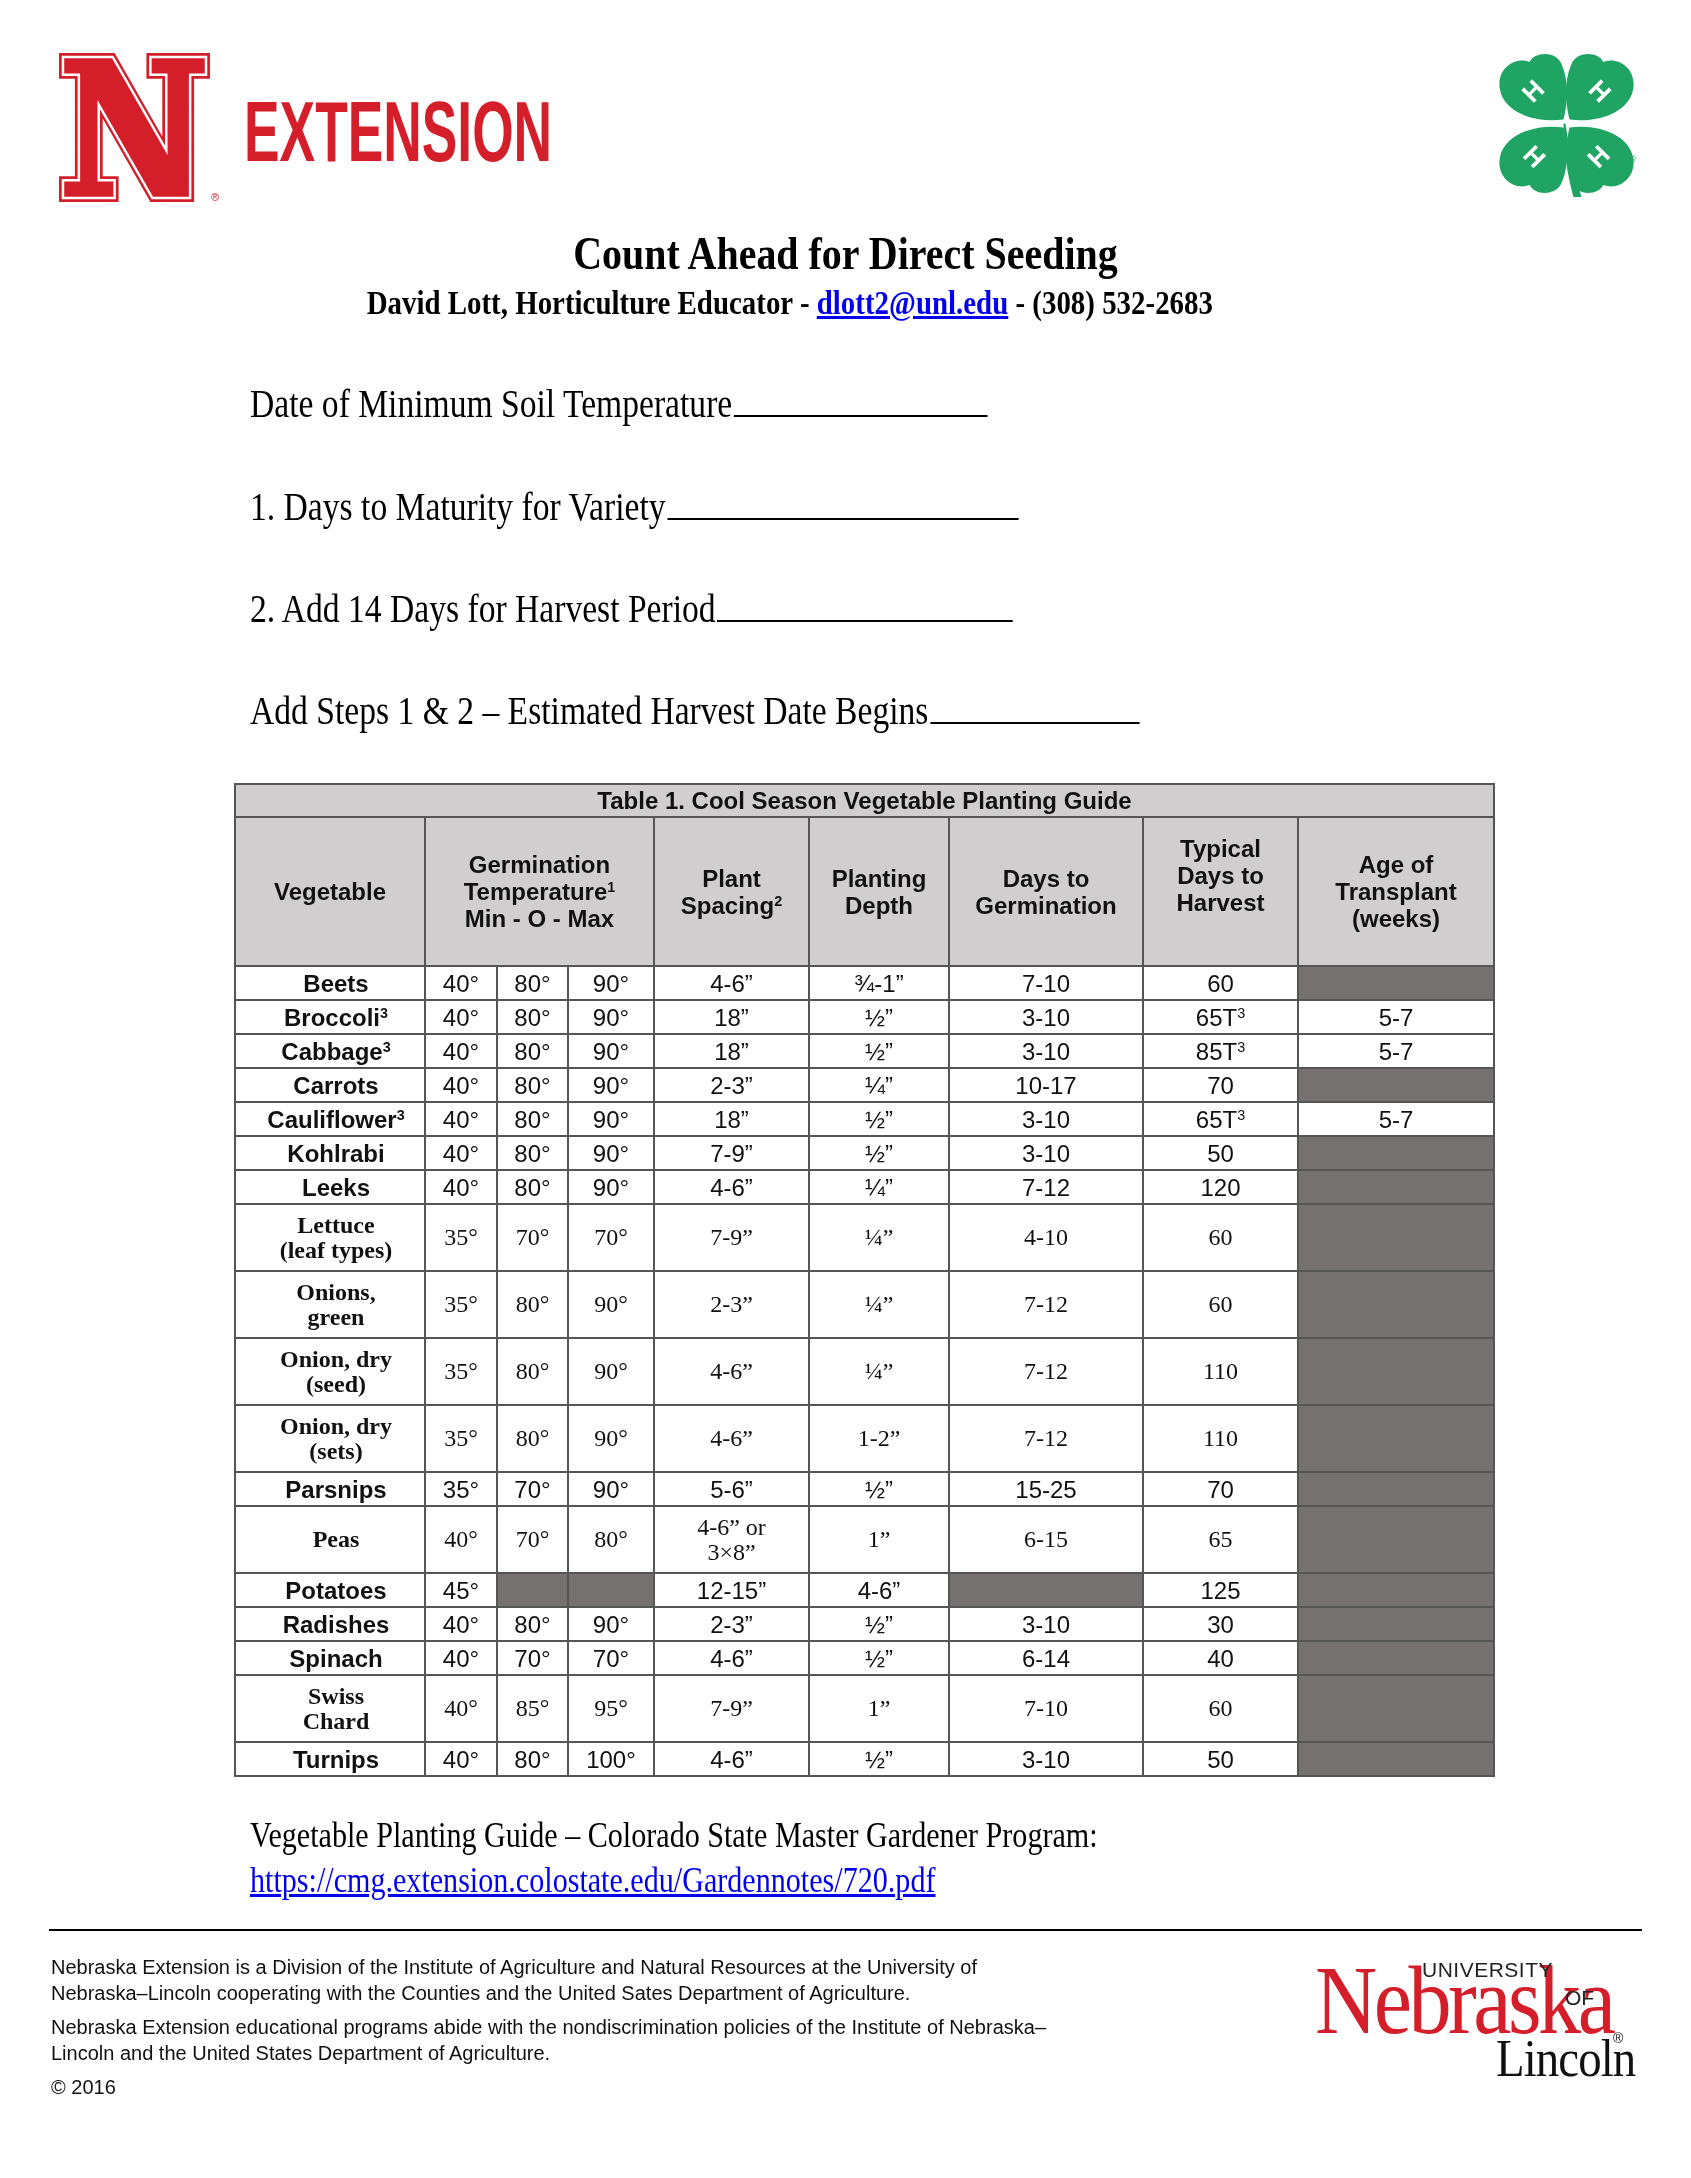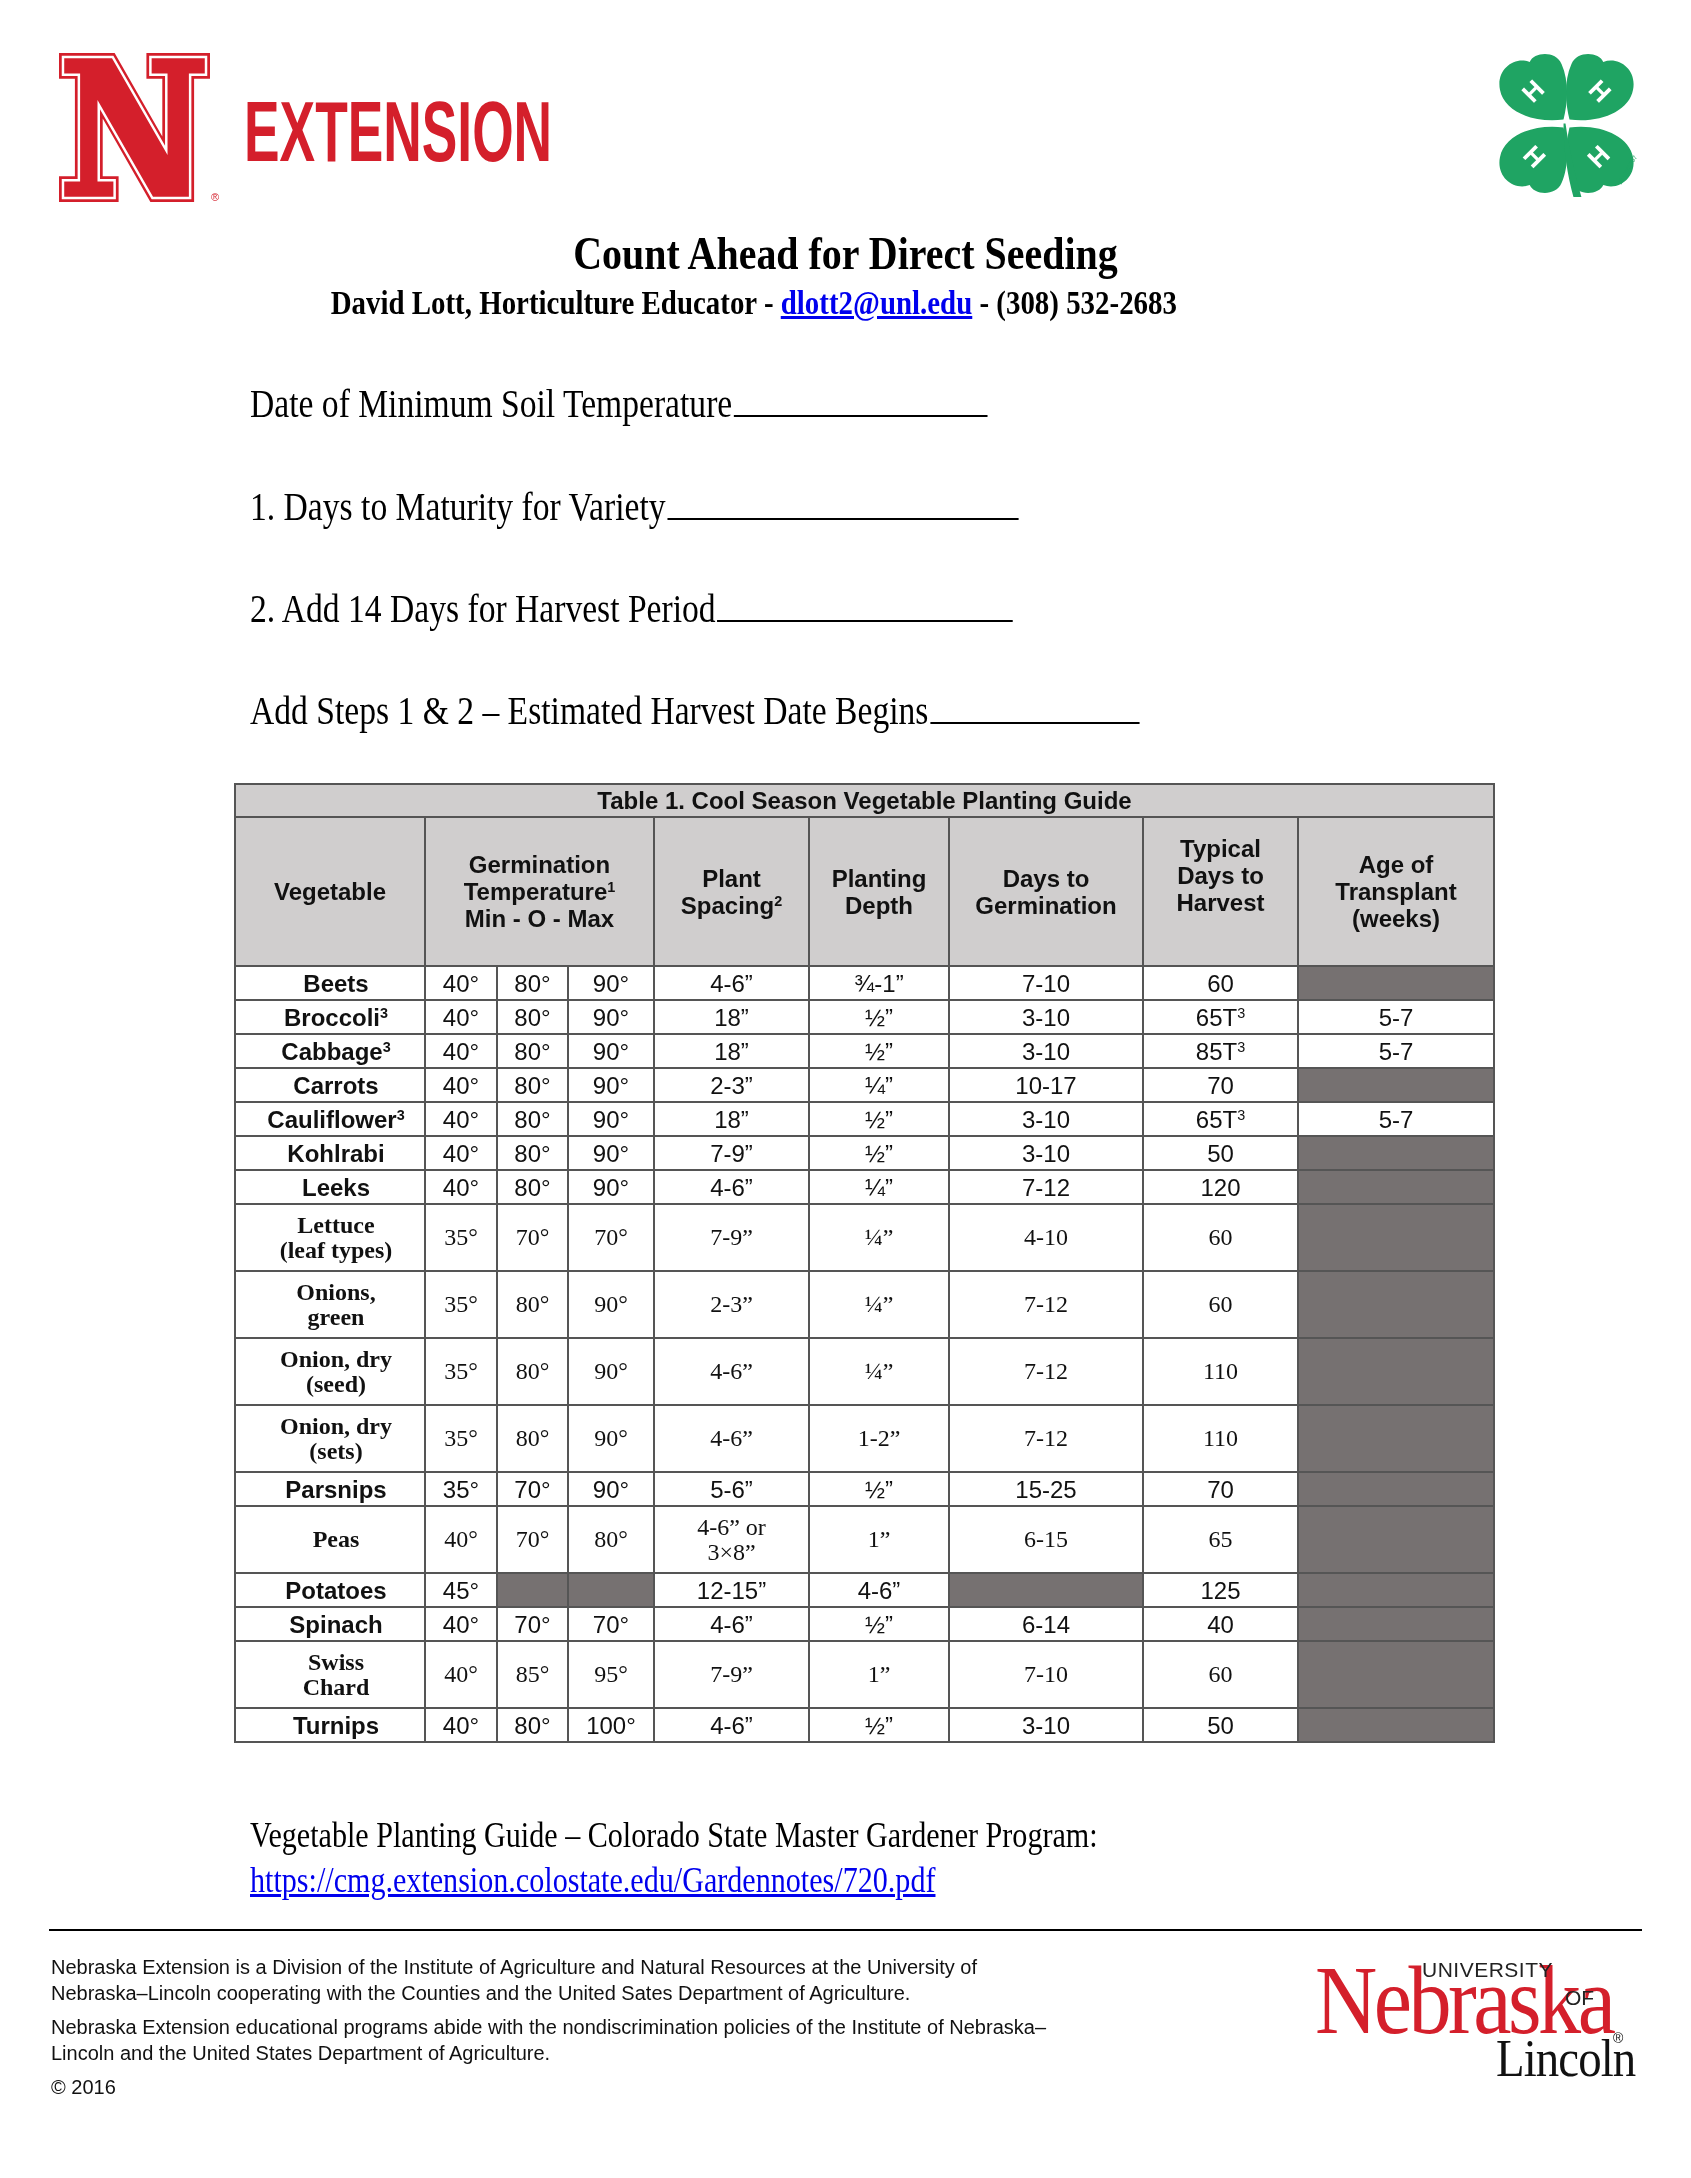--- a/index.html
+++ b/index.html
@@ -3,21 +3,21 @@
 <meta charset="utf-8">
 <style>
   html, body { margin:0; padding:0; background:#ffffff; }
   body { width:1692px; height:2178px; position:relative; overflow:hidden; font-family:"Liberation Serif", serif; color:#000; }
   .abs { position:absolute; }
   .n-logo { left:59px; top:53px; width:151px; height:149px; }
   .reg-mark { left:211px; top:191px; font-family:"Liberation Sans", sans-serif; font-size:11px; color:#d41f2b; }
   .ext-word { left:244px; top:88px; font-family:"Liberation Sans", sans-serif; font-weight:bold; font-size:86px; line-height:86px; color:#d41f2b; letter-spacing:0px; transform:scaleX(0.62); transform-origin:left top; white-space:nowrap; }
   .clover { left:1494px; top:52px; width:145px; height:145px; }
   .title { left:0; width:1731px; top:227px; text-align:center; font-family:"Liberation Serif", serif; font-weight:bold; font-size:47px; line-height:52px; transform:scaleX(0.85); transform-origin:center top; white-space:nowrap; }
-  .subtitle { left:0; width:1508px; top:283px; text-align:center; font-family:"Liberation Serif", serif; font-weight:bold; font-size:34px; line-height:40px; white-space:nowrap; }
+  .subtitle { left:0; width:1508px; top:283px; text-align:center; font-family:"Liberation Serif", serif; font-weight:bold; font-size:34px; line-height:40px; white-space:nowrap;padding-left:36px; }
   .subtitle .inner { display:inline-block; transform:scaleX(0.85); transform-origin:center top; }
   .email { color:#0000ee; text-decoration:underline; }
   .form-line { left:250px; font-family:"Liberation Serif", serif; font-size:40px; line-height:46px; white-space:nowrap; transform:scaleX(0.84); transform-origin:left top; }
   .form-line .blank { display:inline-block; border-bottom:2px solid #000; height:32px; vertical-align:baseline; margin-left:2px; }
   table.guide { position:absolute; left:234px; top:783px; width:1259px; border-collapse:collapse; table-layout:fixed; font-family:"Liberation Sans", sans-serif; }
   table.guide td, table.guide th { border:2px solid #555; padding:0; text-align:center; vertical-align:middle; }
   table.guide th { background:#d0cece; font-weight:bold; font-size:24px; line-height:27px; color:#111; }
   table.guide .caption-row th { height:31px; font-size:24px; line-height:28px;margin-top:28px; }
   table.guide .head-row th { height:130px; }
   table.guide td { font-size:24px; line-height:25px; color:#111; background:#fff; }
@@ -281,20 +281,31 @@
         <td><span>45°</span></td>
         <td class="shade"><span></span></td>
         <td class="shade"><span></span></td>
         <td><span>12-15”</span></td>
         <td><span>4-6”</span></td>
         <td class="shade"><span></span></td>
         <td><span>125</span></td>
         <td class="shade"><span></span></td>
       </tr>
       <tr class="single">
+        <td class="veg"><span>Radishes</span></td>
+        <td><span>40°</span></td>
+        <td><span>80°</span></td>
+        <td><span>90°</span></td>
+        <td><span>2-3”</span></td>
+        <td><span>½”</span></td>
+        <td><span>3-10</span></td>
+        <td><span>30</span></td>
+        <td class="shade"><span></span></td>
+      </tr>
+      <tr class="single">
         <td class="veg"><span>Spinach</span></td>
         <td><span>40°</span></td>
         <td><span>70°</span></td>
         <td><span>70°</span></td>
         <td><span>4-6”</span></td>
         <td><span>½”</span></td>
         <td><span>6-14</span></td>
         <td><span>40</span></td>
         <td class="shade"><span></span></td>
       </tr>

